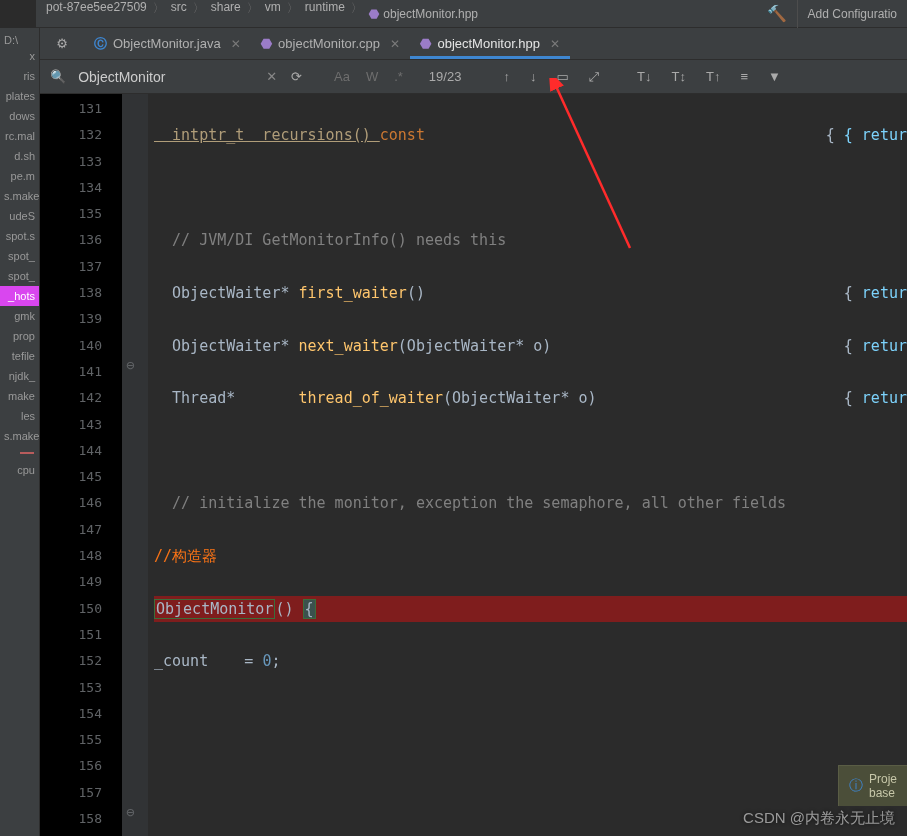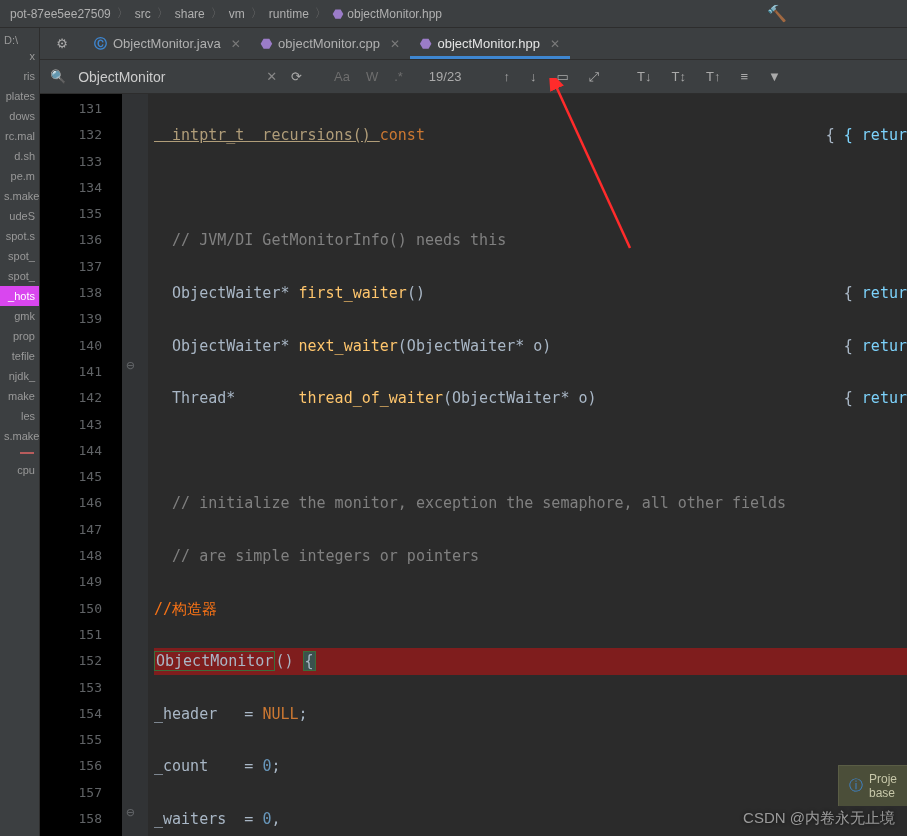--- a/index.html
+++ b/index.html
@@ -10,26 +10,26 @@
     width: 907px;
     height: 836px;
     overflow: hidden;
     font-size: 13px;
     position: relative;
   }
   .breadcrumbs {
     height: 28px;
     background: #3c3f41;
     display: flex;
-    align-items: center;
     padding: 0 6px;
     color: #b0b0b0;
     font-family: "Segoe UI", sans-serif;
     font-size: 12px;
     border-bottom: 1px solid #2d2d2d;
+    margin-left: 36px;
   }
   .breadcrumbs .crumb { padding: 0 4px; }
   .breadcrumbs .crumb-last { display: inline-flex; align-items: center; gap: 4px; }
   .breadcrumbs .sep { color: #6e6e6e; margin: 0 2px; }
   .hammer {
     position: absolute;
     right: 120px;
     top: 4px;
     color: #59a869;
     font-size: 16px;
@@ -212,20 +212,21 @@
   <span class="sep">〉</span>
   <span class="crumb">vm</span>
   <span class="sep">〉</span>
   <span class="crumb">runtime</span>
   <span class="sep">〉</span>
   <span class="crumb crumb-last">
     <span class="tab-icon-cpp">⬣</span>
     <span>objectMonitor.hpp</span>
   </span>
   <span class="hammer">🔨</span>
+  <div class="add-config">Add Configuratio</div>
 </div>
 
 <div class="middle">
 
   <div class="project-panel">
     <div class="drive">D:\</div>
     <div class="pitem">x</div>
     <div class="pitem">ris</div>
     <div class="pitem">plates</div>
     <div class="pitem">dows</div>
@@ -331,26 +332,23 @@
       </div>
       <div class="code">
 <div class="codeline"><span class="type" style="text-decoration:underline">  intptr_t  recursions() </span><span class="kw">const</span><span class="rtx" style="right:0;"><span class="brace">{ </span><span class="rn">{ retur</span></span></div>
 <div class="codeline"></div>
 <div class="codeline comment">  // JVM/DI GetMonitorInfo() needs this</div>
 <div class="codeline"><span class="white">  ObjectWaiter* </span><span class="func">first_waiter</span><span class="white">()</span><span class="rtx" style="right:0;"><span class="brace">{ </span><span class="rn">retur</span></span></div>
 <div class="codeline"><span class="white">  ObjectWaiter* </span><span class="func">next_waiter</span><span class="white">(ObjectWaiter* o)</span><span class="rtx" style="right:0;"><span class="brace">{ </span><span class="rn">retur</span></span></div>
 <div class="codeline"><span class="white">  Thread*       </span><span class="func">thread_of_waiter</span><span class="white">(ObjectWaiter* o)</span><span class="rtx" style="right:0;"><span class="brace">{ </span><span class="rn">retur</span></span></div>
 <div class="codeline"></div>
 <div class="codeline comment">  // initialize the monitor, exception the semaphore, all other fields</div>
-<div class="codeline comment">  // are simple integers or pointers</div>
 <div class="codeline cn-comment">//构造器</div>
 <div class="codeline current"><span class="box-highlight">ObjectMonitor</span><span class="white">() </span><span class="box-highlight" style="background:#3b514d">{</span></div>
-<div class="codeline"><span class="white">_header   = </span><span class="kw">NULL</span><span class="white">;</span></div>
 <div class="codeline"><span class="white">_count    = </span><span class="num">0</span><span class="white">;</span></div>
-<div class="codeline"><span class="white">_waiters  = </span><span class="num">0</span><span class="white">,</span></div>
 
 
 
 
 
 
 
 
 
 

